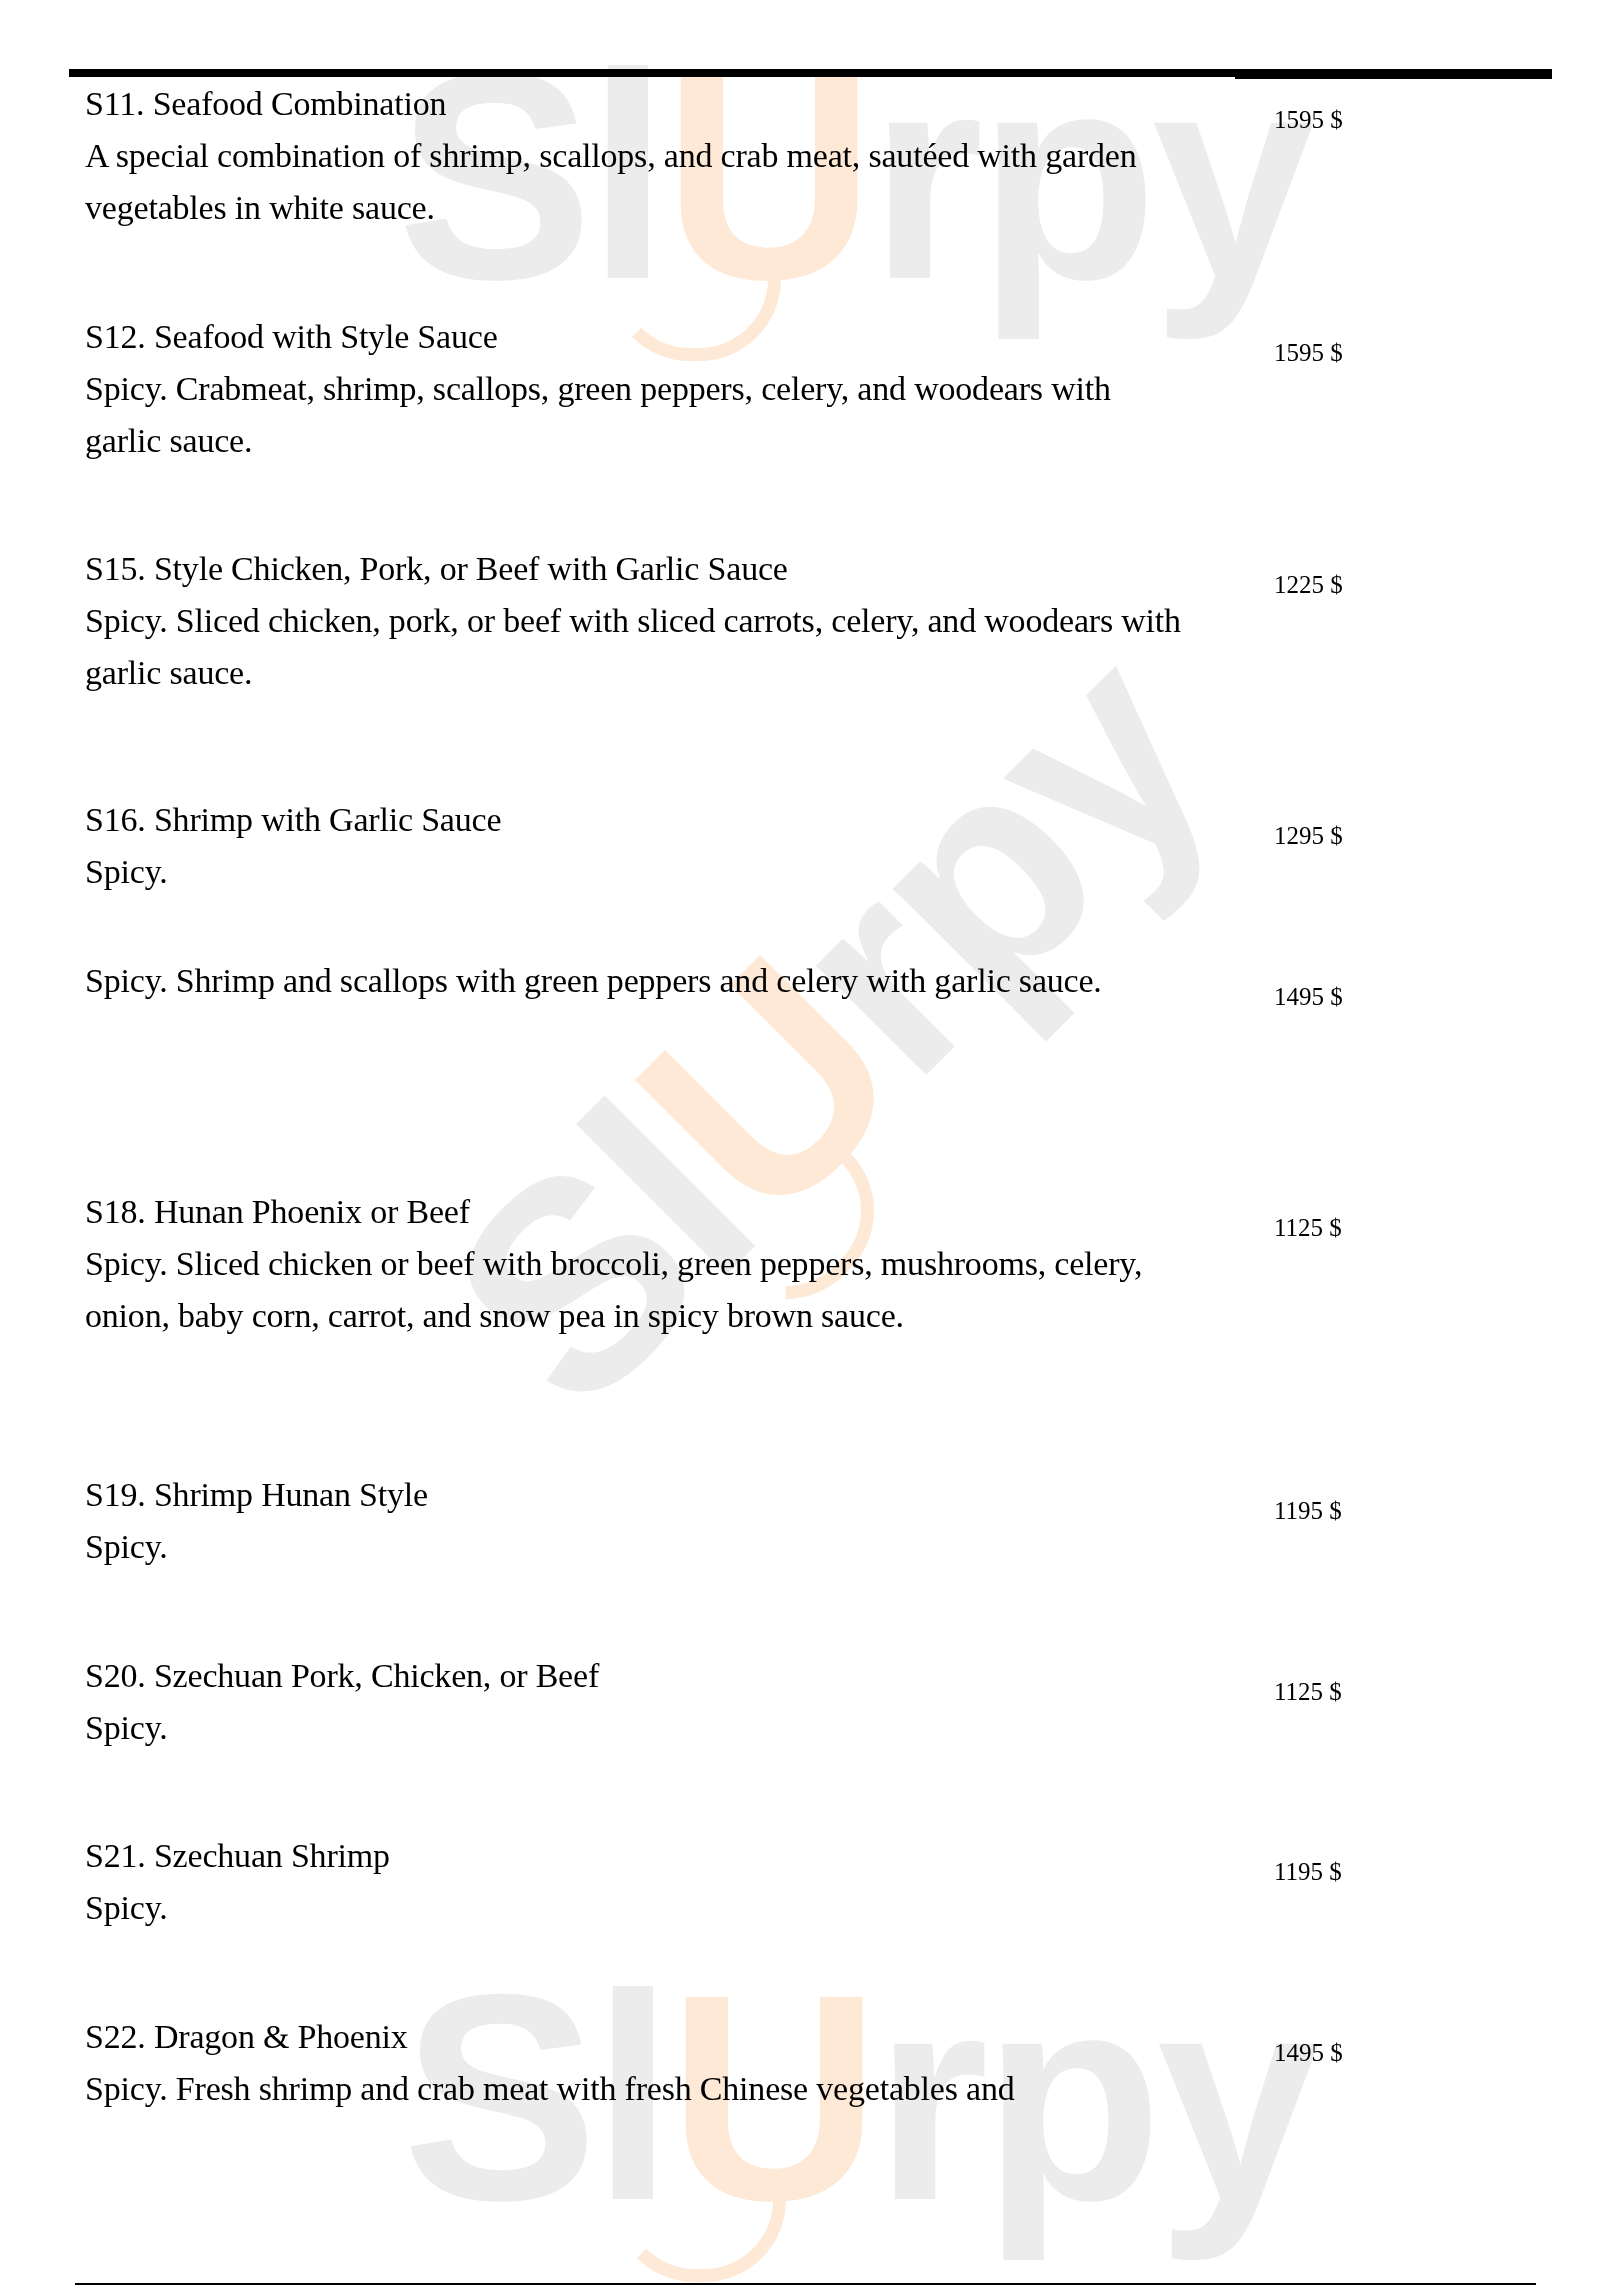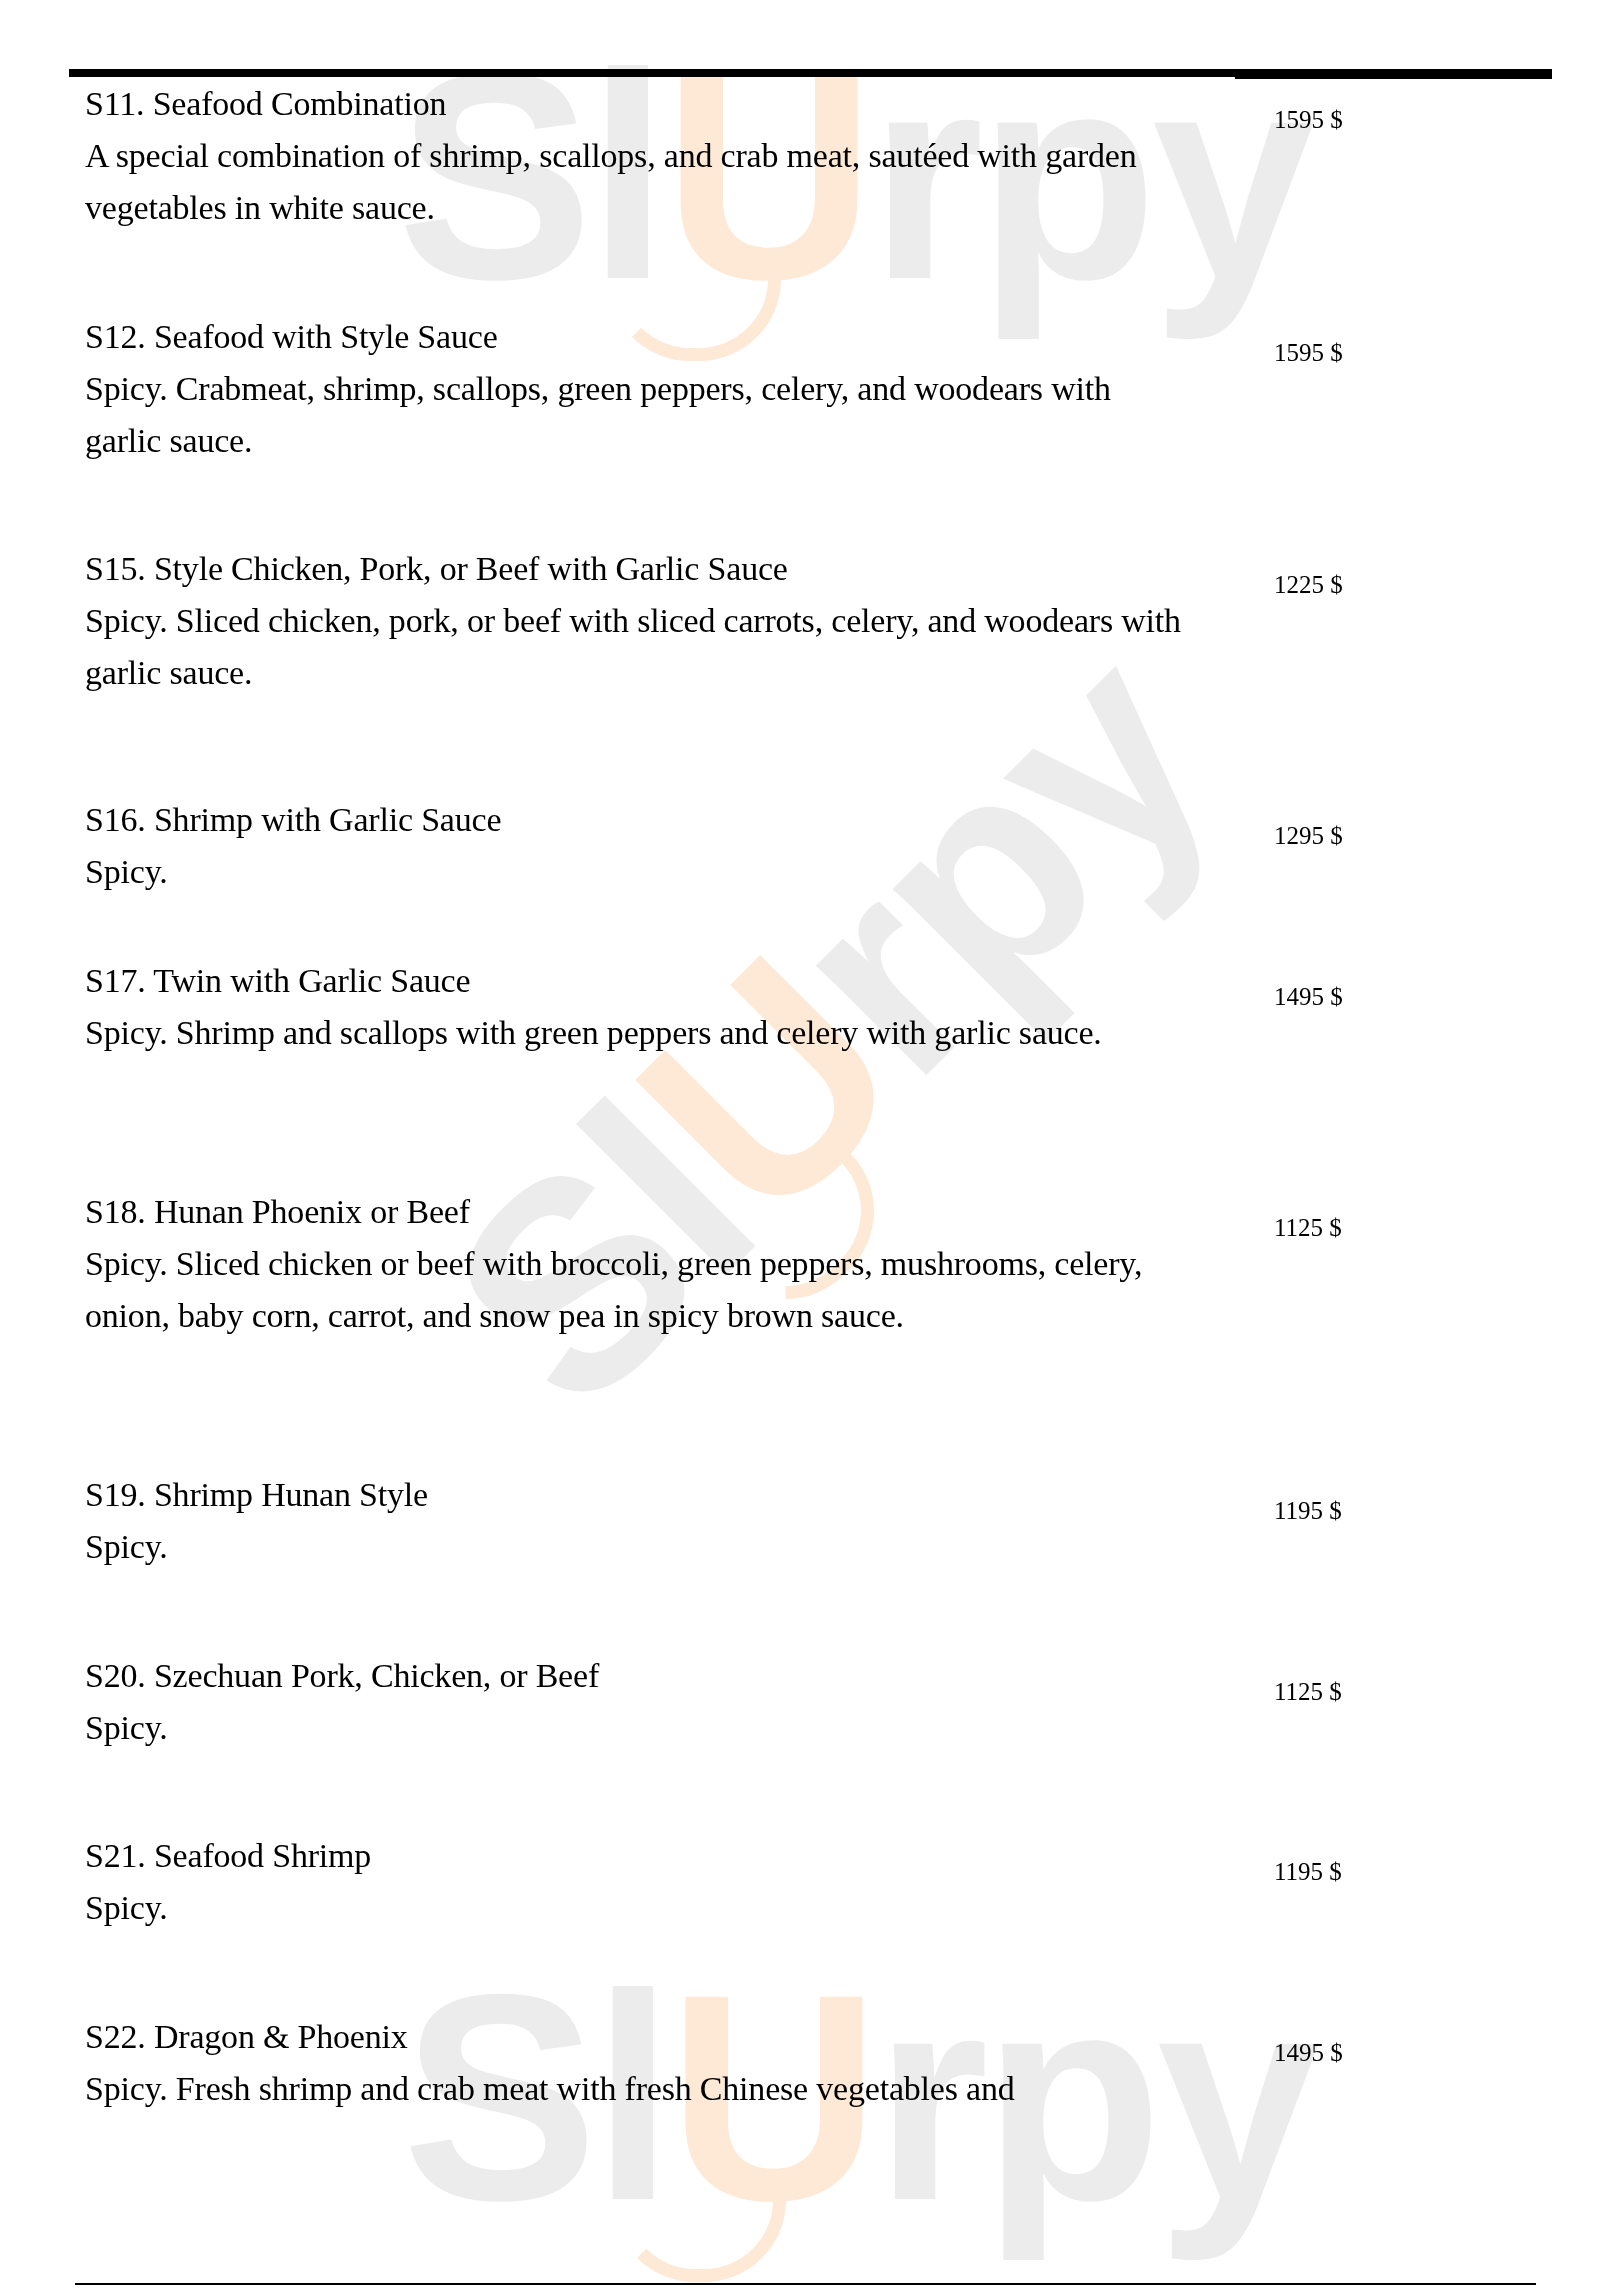--- a/index.html
+++ b/index.html
@@ -142,21 +142,20 @@
     <span class="item-price">1225 $</span>
   </div>
 
   <div class="item" style="top:774px;margin-top:20px;">
     <span class="item-name">S16. Shrimp with Garlic Sauce</span>
     <span class="item-desc">Spicy.</span>
     <span class="item-price">1295 $</span>
   </div>
 
   <div class="item" style="top:955px;">
-    <span class="item-name">S17. Twin with Garlic Sauce</span>
     <span class="item-desc" style="width:1166px;">Spicy. Shrimp and scallops with green peppers and celery with garlic sauce.</span>
     <span class="item-price">1495 $</span>
   </div>
 
   <div class="item" style="top:1186px;">
     <span class="item-name">S18. Hunan Phoenix or Beef</span>
     <span class="item-desc" style="width:1137px;">Spicy. Sliced chicken or beef with broccoli, green peppers, mushrooms, celery, onion, baby corn, carrot, and snow pea in spicy brown sauce.</span>
     <span class="item-price">1125 $</span>
   </div>
 
@@ -166,21 +165,21 @@
     <span class="item-price">1195 $</span>
   </div>
 
   <div class="item" style="top:1650px;">
     <span class="item-name">S20. Szechuan Pork, Chicken, or Beef</span>
     <span class="item-desc">Spicy.</span>
     <span class="item-price">1125 $</span>
   </div>
 
   <div class="item" style="top:1830px;">
-    <span class="item-name">S21. Seafood Shrimp</span>
+    <span class="item-name">S21. Szechuan Shrimp</span>
     <span class="item-desc">Spicy.</span>
     <span class="item-price">1195 $</span>
   </div>
 
   <div class="item" style="top:2011px;">
     <span class="item-name">S22. Dragon &amp; Phoenix</span>
     <span class="item-desc" style="width:1225px;">Spicy. Fresh shrimp and crab meat with fresh Chinese vegetables and</span>
     <span class="item-price">1495 $</span>
   </div>
 

